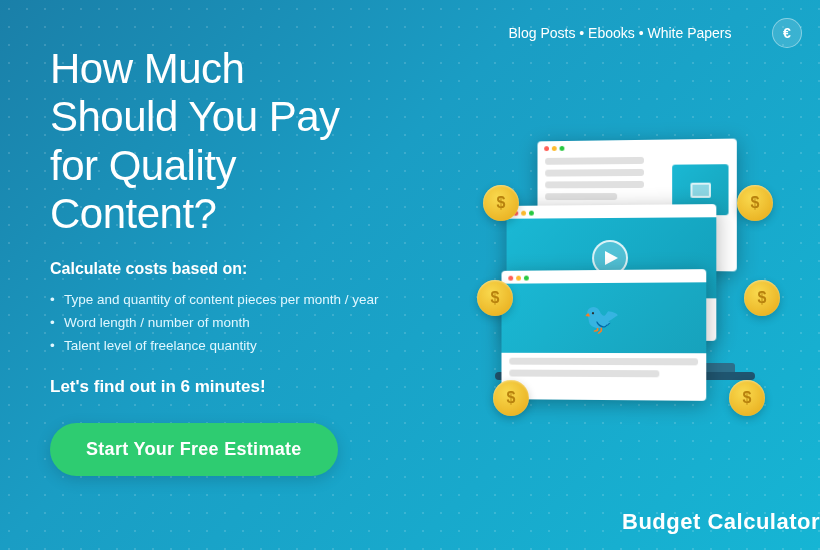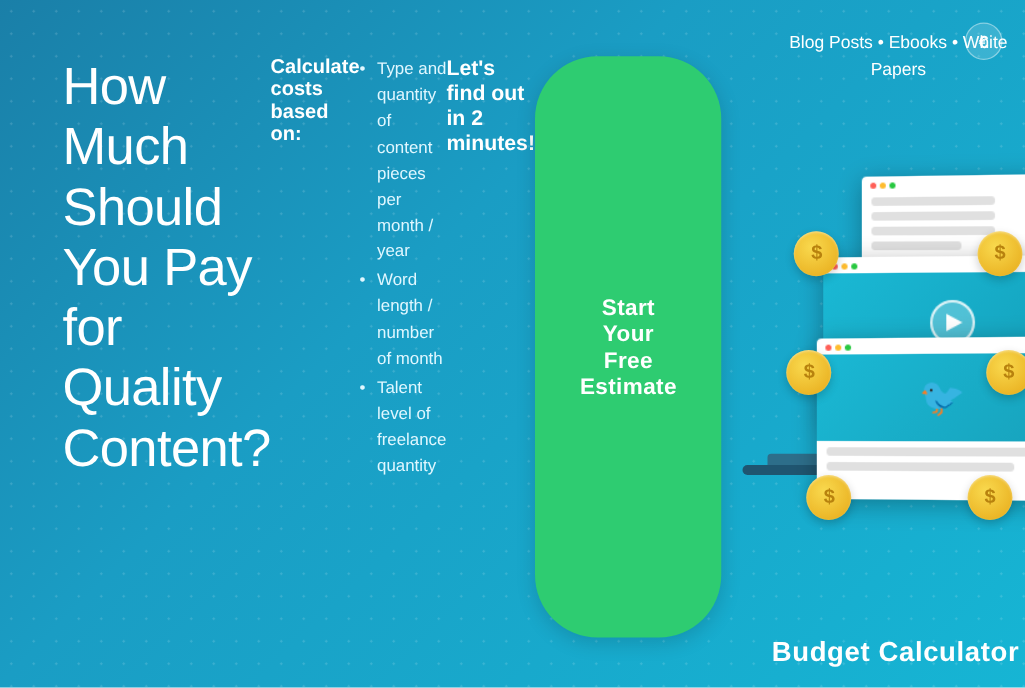--- a/index.html
+++ b/index.html
@@ -29,21 +29,21 @@
       background-image: radial-gradient(circle, rgba(255,255,255,0.15) 1px, transparent 1px);
       background-size: 18px 18px;
       pointer-events: none;
     }
 
     
     .left-panel {
       flex: 0 0 420px;
       padding: 45px 40px 40px 50px;
       display: flex;
-      flex-direction: row;
+      flex-direction: column;
       justify-content: flex-start;
       position: relative;
       z-index: 2;
     }
 
     .main-heading {
       font-size: 42px;
       font-weight: 300;
       color: #ffffff;
       line-height: 1.15;
@@ -331,21 +331,21 @@
     .coin.c4 { top: 55px; right: 2px; }
     .coin.c5 { top: 150px; right: -5px; }
     .coin.c6 { top: 250px; right: 10px; }
 
     
     .budget-label {
       position: absolute;
       bottom: 15px;
       left: 0;
       right: 0;
-      text-align: left;
+      text-align: right;
       color: #ffffff;
       font-size: 22px;
       font-weight: 600;
       letter-spacing: 0.5px;
     }
 
     
     .laptop-base {
       position: absolute;
       bottom: 55px;
@@ -374,21 +374,21 @@
 <div class="container">
 
   <div class="left-panel">
     <h1 class="main-heading">How Much Should You Pay for Quality Content?</h1>
     <p class="sub-heading">Calculate costs based on:</p>
     <ul class="bullet-list">
       <li>Type and quantity of content pieces per month / year</li>
       <li>Word length / number of month</li>
       <li>Talent level of freelance quantity</li>
     </ul>
-    <p class="find-out-text">Let's find out in 2 minutes!</p>
+    <p class="find-out-text">Let's find out in 6 minutes!</p>
     <button class="cta-button">Start Your Free Estimate</button>
   </div>
 
   <div class="right-panel">
 
     <div class="top-nav">
       <div>Blog Posts • Ebooks • White Papers</div>
     </div>
 
     <div class="logo-icon">

